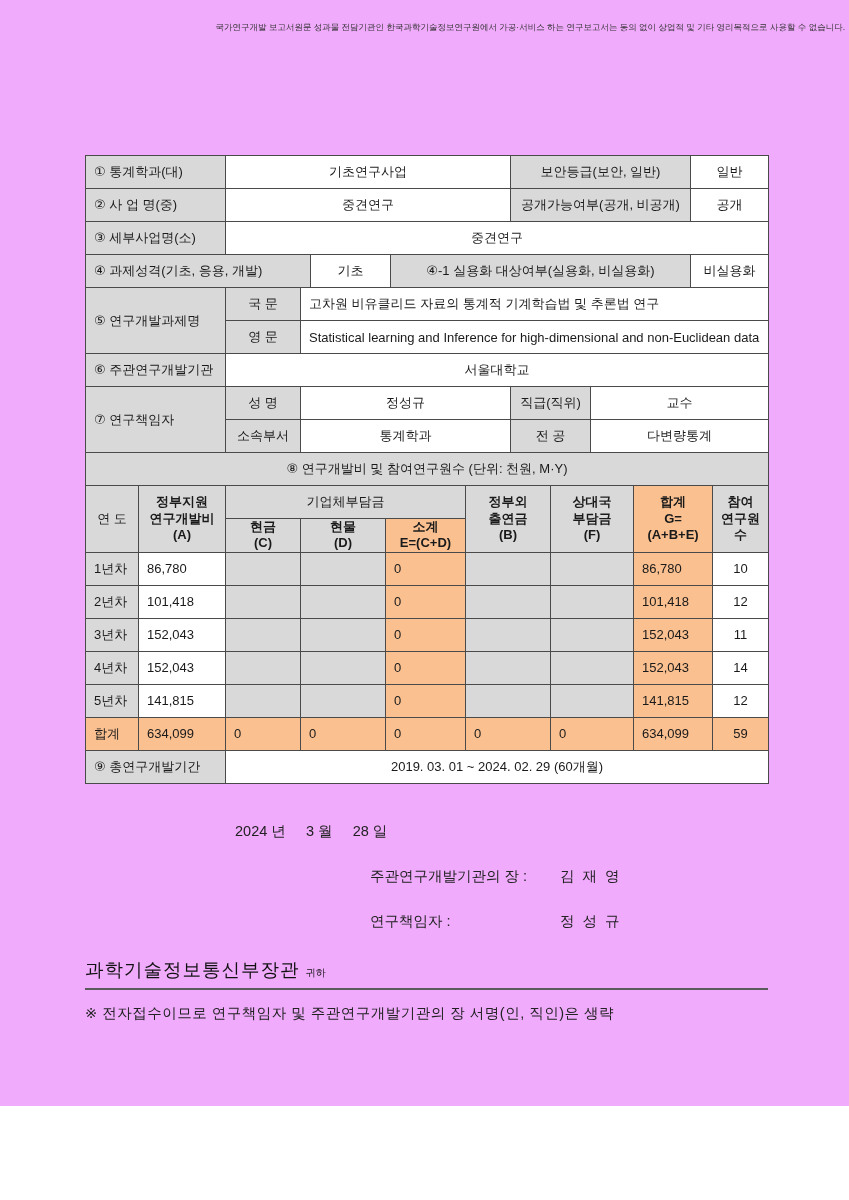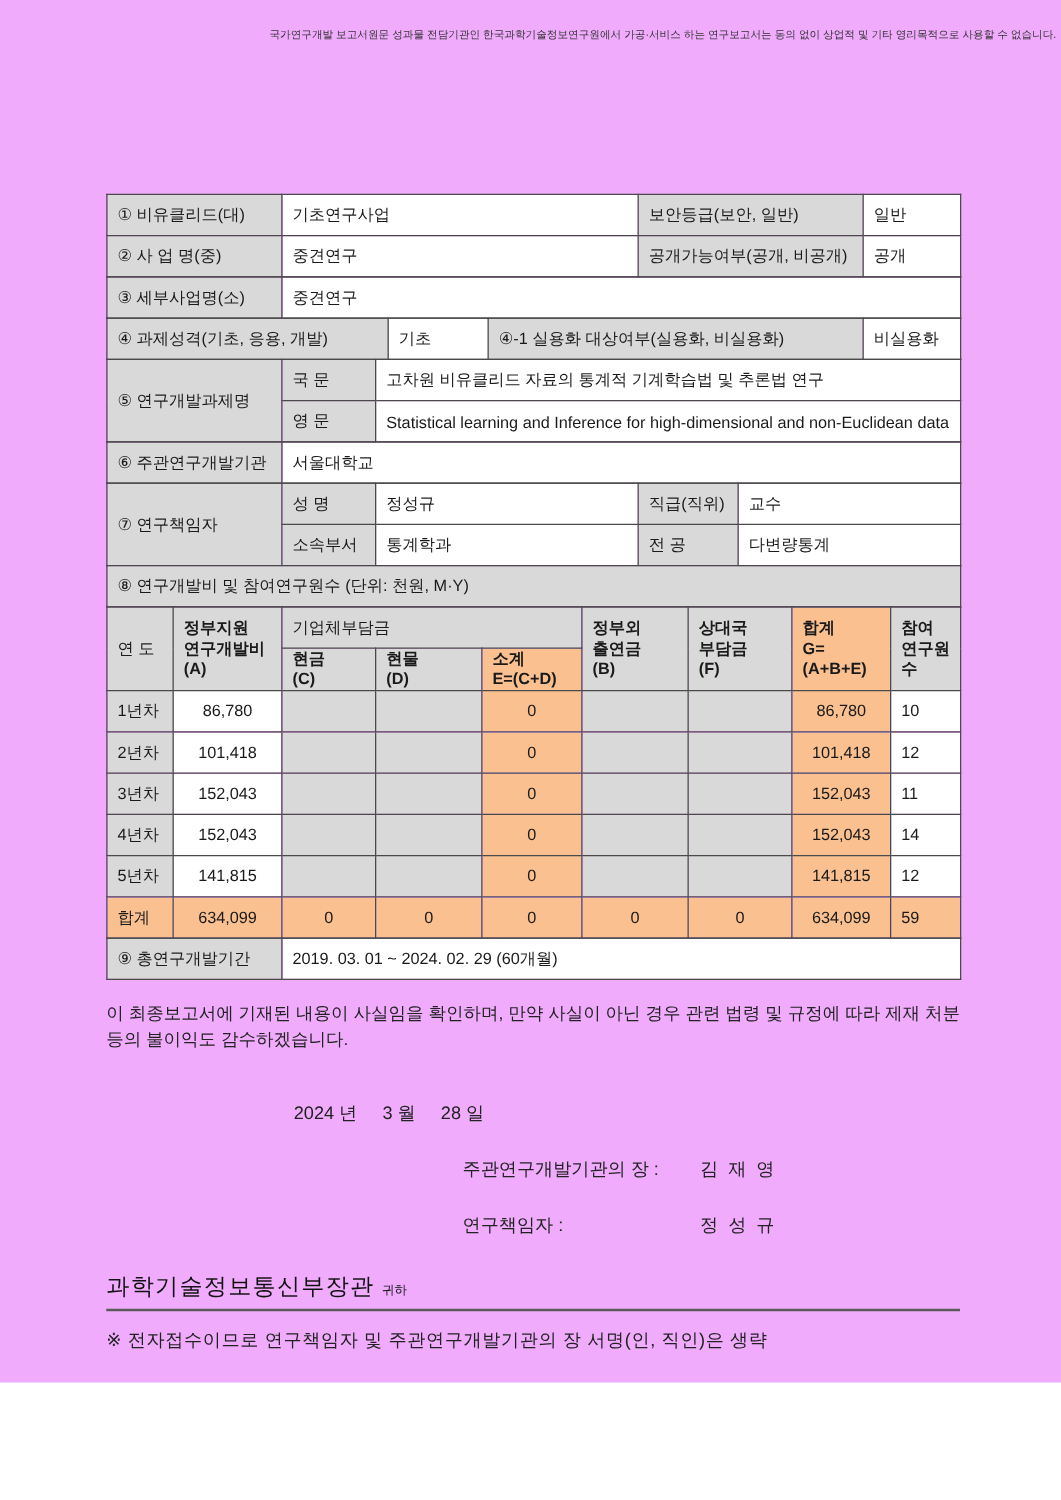--- a/index.html
+++ b/index.html
@@ -52,22 +52,22 @@
     border: 1px solid #4a4a4a;
     font-size: 13px;
     padding: 0 8px;
     height: 33px;
     background: #ffffff;
     overflow: hidden;
   }
   .gray   { background: #d9d9d9 !important; }
   .orange { background: #fac090 !important; }
   .lft { text-align: left; }
-  .ctr { text-align: left; }
-  .num { text-align: center; margin-top: 37px; }
+  .ctr { text-align: center; }
+  .num { text-align: left; margin-top: 37px; }
   .pre { white-space: pre-line; line-height: 1.25; font-weight: bold; }
   .h46 td { height: 46px; }
   .h30 td { height: 30px; }
   .h36 td { height: 36px; }
   .h38 td { height: 38px; }
   .h48 td { height: 48px; }
   .eng { font-size: 12.4px; }
   .thick-top td { border-top: 2px solid #4a4a4a; }
   .bcell { font-size: 12.5px; line-height: 1.25; }
   .statement {
@@ -135,21 +135,21 @@
 
     <table class="t">
       <colgroup>
           <col style="width:140px">
           <col style="width:285px">
           <col style="width:180px">
           <col style="width:78px">
         </colgroup>
       <tbody>
           <tr>
-        <td class="gray lft">① 비유클리드(대)</td>
+        <td class="gray lft">① 통계학과(대)</td>
         <td class="ctr">기초연구사업</td>
         <td class="gray ctr">보안등급(보안, 일반)</td>
         <td class="ctr">일반</td>
       </tr>
       <tr>
         <td class="gray lft">② 사 업 명(중)</td>
         <td class="ctr">중견연구</td>
         <td class="gray ctr">공개가능여부(공개, 비공개)</td>
         <td class="ctr">공개</td>
       </tr>
@@ -368,21 +368,20 @@
           <col style="width:543px">
         </colgroup>
       <tbody>
           <tr class="h36">
         <td class="gray lft">⑨ 총연구개발기간</td>
         <td class="ctr">2019. 03. 01 ~ 2024. 02. 29 (60개월)</td>
       </tr>
     </tbody>
       </table>
 
-    <div class="statement">이 최종보고서에 기재된 내용이 사실임을 확인하며, 만약 사실이 아닌 경우 관련 법령 및 규정에 따라 제재 처분 등의 불이익도 감수하겠습니다.</div>
 
     <div class="date-line">2024 년     3 월     28 일</div>
 
     <div class="sig-line">
       <span class="sig-label">주관연구개발기관의 장 :</span>
       <span class="sig-name">김 재 영</span>
     </div>
 
     <div class="sig-line">
       <span class="sig-label">연구책임자 :</span>

